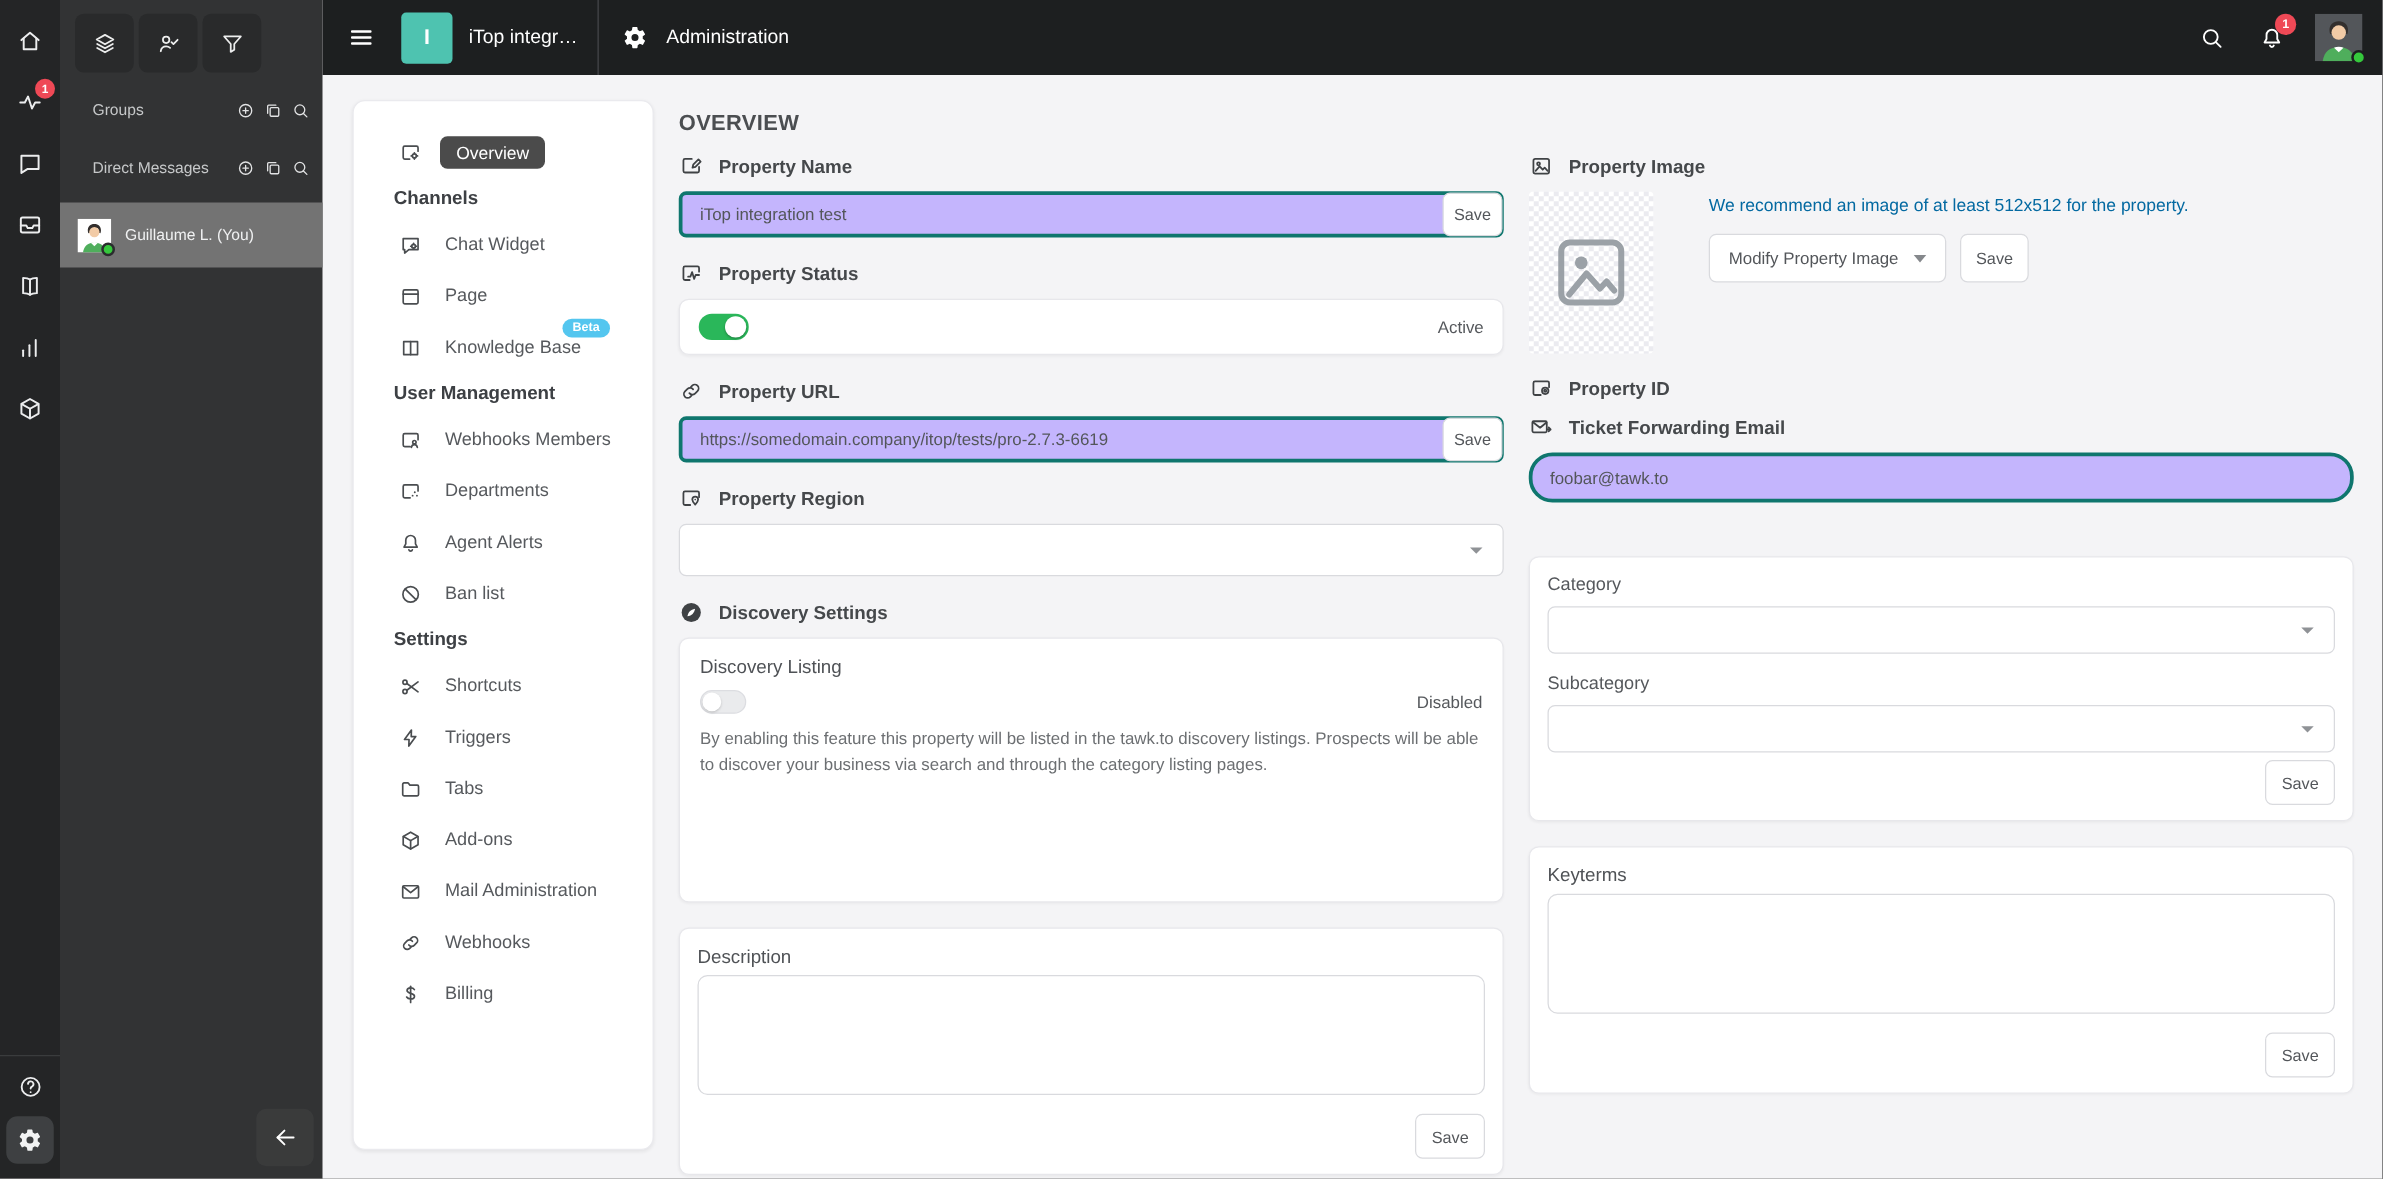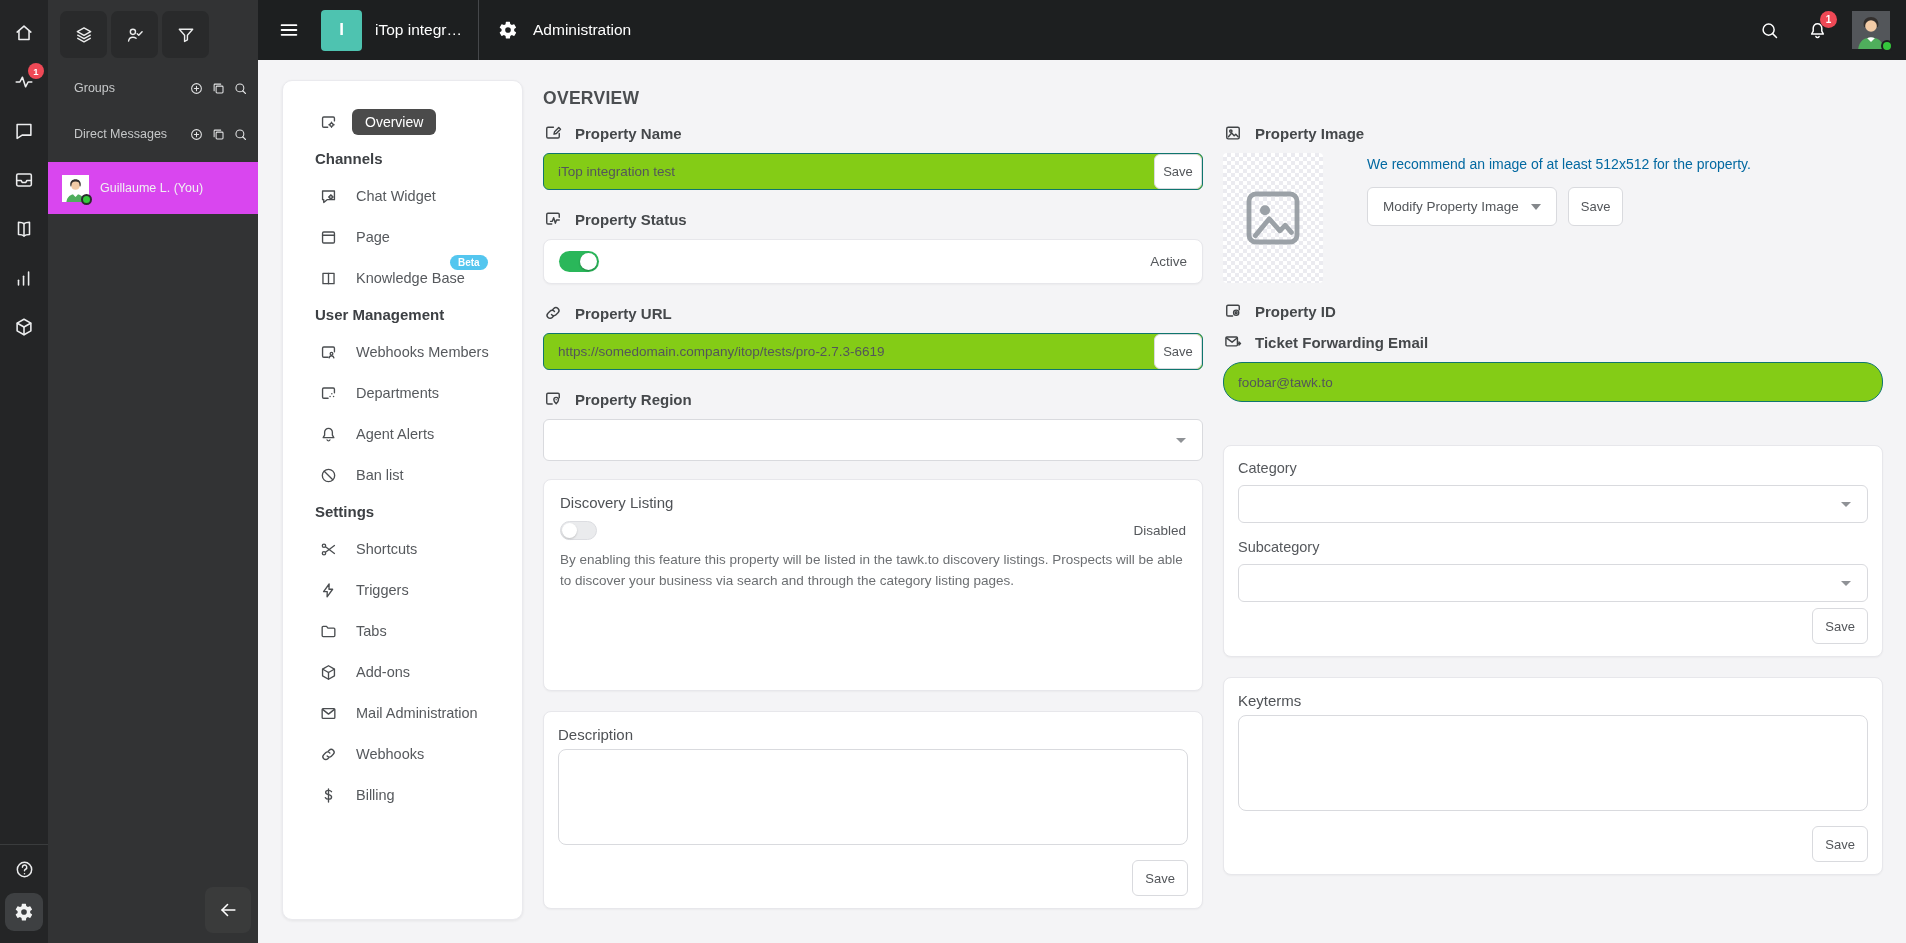--- a/index.html
+++ b/index.html
@@ -21,21 +21,21 @@
 
   
   .panel{position:absolute;left:48px;top:0;width:210px;height:943px;background:#323334;z-index:4;}
   .panel-top{display:flex;gap:4px;padding:11px 0 0 12px;}
   .p-btn{width:47px;height:47px;border-radius:7px;background:#292a2b;display:flex;align-items:center;justify-content:center;color:#eceded;cursor:pointer;}
   .p-row{display:flex;align-items:center;height:24px;padding:0 10px 0 26px;margin-top:18px;}
   .p-row + .p-row{margin-top:22px;}
   .p-label{flex:1;font-size:12.5px;color:#c6c8c9;}
   .p-actions{display:flex;gap:7px;color:#e2e3e4;}
   .p-action{cursor:pointer;display:flex;}
-  .user-row{margin-top:16px;height:52px;background:#d946ef;display:flex;align-items:center;padding-left:14px;cursor:pointer;}
+  .user-row{margin-top:16px;height:52px;background:#737373;display:flex;align-items:center;padding-left:14px;cursor:pointer;}
   .user-avatar{position:relative;width:27px;height:27px;border-radius:50%;overflow:visible;flex:none;}
   .user-avatar .av-clip{width:27px;height:27px;border-radius:50%;overflow:hidden;}
   .user-dot{position:absolute;right:-3px;bottom:-3px;width:11px;height:11px;border-radius:50%;background:#35c83c;border:2px solid #2a2c2d;}
   .user-name{margin-left:11px;font-size:12.5px;color:#f0f1f2;}
   .back-btn{position:absolute;bottom:10px;right:7px;width:46px;height:46px;border:none;border-radius:8px;
             background:rgba(255,255,255,.04);display:flex;align-items:center;justify-content:center;color:#fff;cursor:pointer;}
 
   
   .topbar{position:absolute;left:258px;top:0;right:0;height:60px;background:#1d1f20;display:flex;align-items:center;padding:0 16px 0 20px;z-index:3;}
   .hamburger{color:#fff;cursor:pointer;display:flex;}
@@ -70,21 +70,21 @@
 
   
   .col-left{position:absolute;left:285px;top:28px;width:660px;}
   .col-right{position:absolute;left:965px;top:62px;width:660px;}
   .page-title{margin:0 0 14px;font-size:17.5px;font-weight:700;color:#4b4e51;letter-spacing:.3px;height:20px;}
 
   .field-label{display:flex;align-items:center;gap:12px;height:22px;margin-bottom:9px;font-size:15px;font-weight:700;color:#45484b;}
   .f-icon{width:20px;height:20px;display:flex;align-items:center;justify-content:center;color:#3f4245;flex:none;}
 
   .text-input{position:relative;margin-bottom:18px;}
-  .text-input input{width:100%;height:37px;border:1px solid #0f766e;border-radius:6px;background:#84cc16;
+  .text-input input{width:100%;height:37px;border:3px solid #0f766e;border-radius:6px;background:#c4b5fd;
                     padding:0 62px 0 14px;font-size:13.5px;color:#53565a;font-family:"Liberation Sans",sans-serif;outline:none;}
   .text-input.no-save input{padding-right:14px;}
   .save-inline{position:absolute;top:1px;right:1px;height:35px;width:48px;background:#fff;border:1px solid #d9dade;
                border-radius:6px;font-size:13px;color:#53565a;cursor:pointer;font-family:"Liberation Sans",sans-serif;}
 
   .status-card{height:45px;background:#fff;border:1px solid #e7e7eb;border-radius:8px;box-shadow:0 1px 2px rgba(0,0,0,.04);
                display:flex;align-items:center;justify-content:space-between;padding:0 15px;margin-bottom:18px;}
   .status-text{font-size:13.5px;color:#55585c;}
 
   .select{position:relative;height:42px;border:1px solid #d9dade;border-radius:6px;background:#fff;margin-bottom:18px;cursor:pointer;}
@@ -539,20 +539,29 @@
               <path d="M15.8 10c1.5 0 2.8 1.2 2.8 2.8 0 2-2.8 4.8-2.8 4.8S13 14.8 13 12.8c0-1.6 1.3-2.8 2.8-2.8z"></path>
               <circle cx="15.8" cy="12.8" r=".8" fill="currentColor" stroke="none"></circle>
             </svg>
           </span>
         <span>Property Region</span>
       </div>
       <div class="select">
         <span class="caret"></span>
       </div>
 
+      <div class="field-label">
+        <span class="f-icon">
+            <svg xmlns="http://www.w3.org/2000/svg" viewBox="0 0 24 24" width="20" height="20" fill="none" stroke="currentColor" stroke-width="1.7" stroke-linecap="round" stroke-linejoin="round">
+              <circle cx="12" cy="12" r="9.2" fill="currentColor" stroke="none"></circle>
+              <path d="M8.3 15.7c.9-4.2 2.9-6.5 7.4-7.4-.9 4.2-2.9 6.5-7.4 7.4z" fill="#ffffff" stroke="none"></path>
+            </svg>
+          </span>
+        <span>Discovery Settings</span>
+      </div>
       <div class="card discovery-card">
         <div class="card-title">Discovery Listing</div>
         <div class="toggle-row">
           <span class="toggle off">
               <span class="knob"></span>
             </span>
           <span class="status-text">Disabled</span>
         </div>
         <div class="desc-text">By enabling this feature this property will be listed in the tawk.to discovery listings. Prospects will be able to discover your business via search and through the category listing pages.</div>
       </div>

